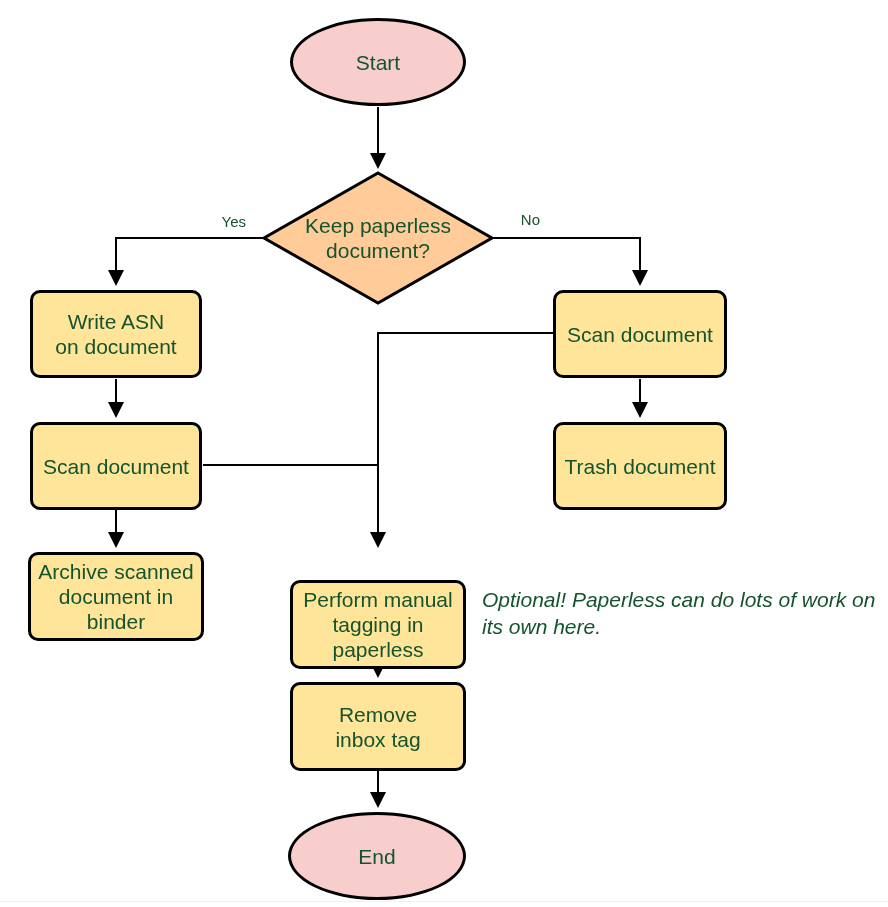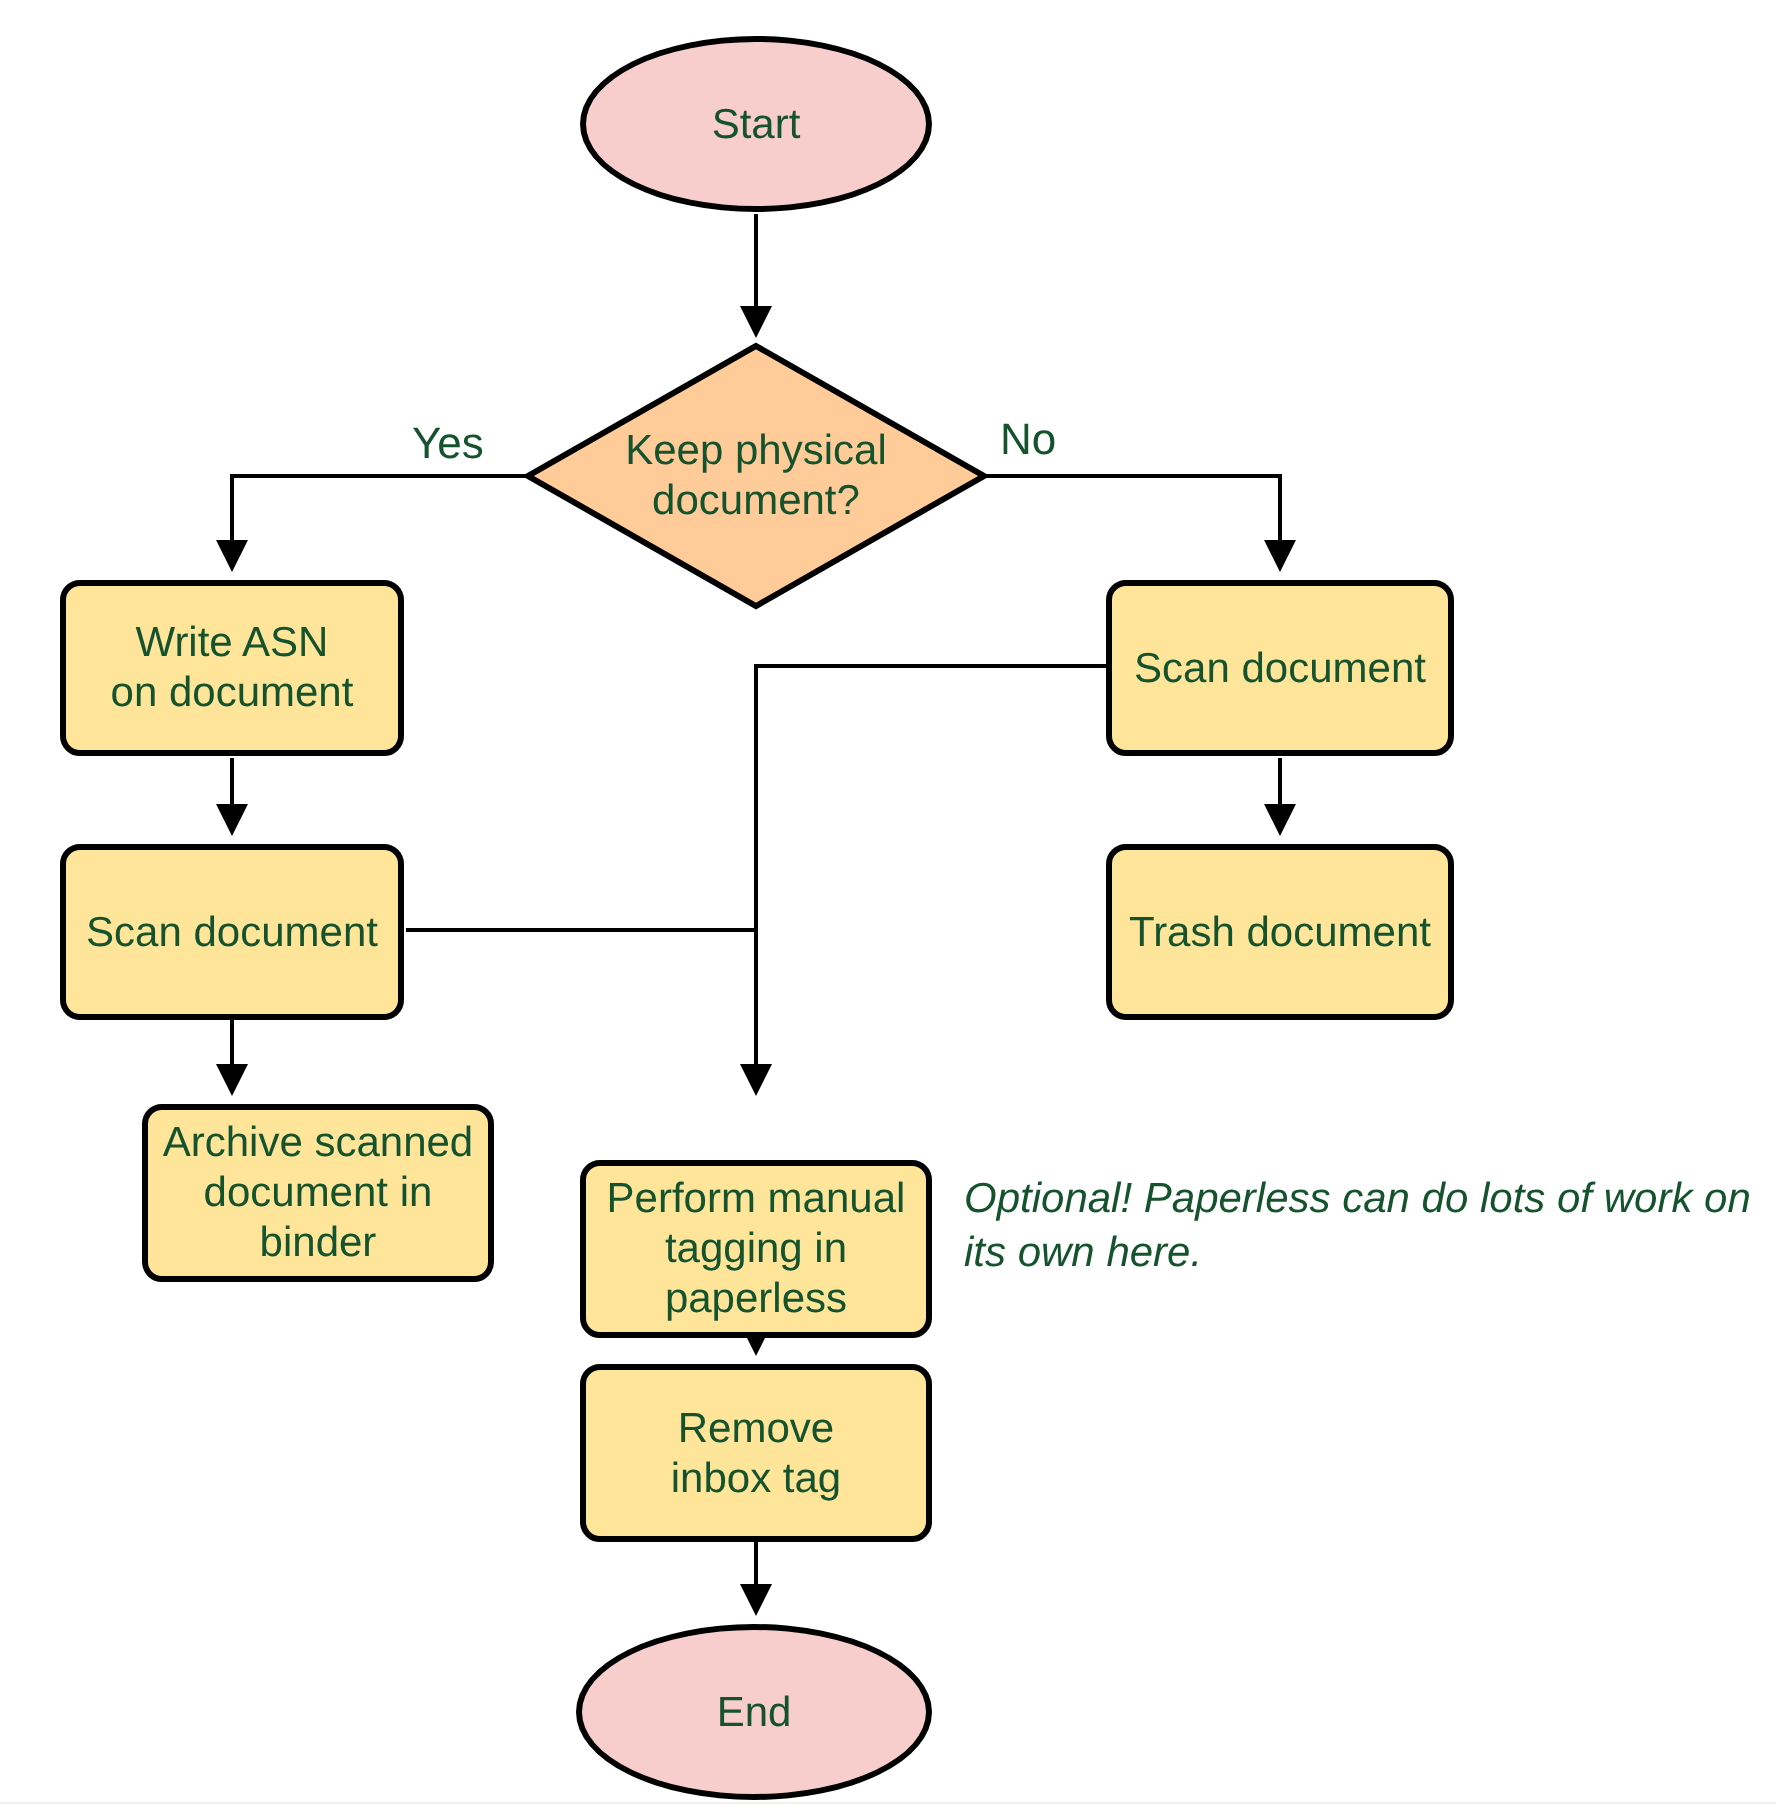--- a/index.html
+++ b/index.html
@@ -52,23 +52,23 @@
     background: var(--terminal, #f8cecc);
     border: 3px solid var(--stroke, #000000);
     border-radius: 50%;
   }
   .decision-label {
     position: absolute;
     background: transparent;
   }
   .edge-label {
     position: absolute;
-    font-size: 22px;
+    font-size: 15px;
     line-height: 22px;
-    text-align: left;
+    text-align: right;
   }
   .note {
     position: absolute;
     font-size: 21px;
     line-height: 27px;
     font-style: italic;
     white-space: pre-line;
     text-align: left;
   }
   .bottom-rule {
@@ -102,21 +102,21 @@
     <path class="edge" d="M378,641 L378,676" marker-end="url(#arrow)"></path>
     <path class="edge" d="M378,771 L378,806" marker-end="url(#arrow)"></path>
     <polygon class="decision-shape" points="378,173 492,238 378,303 264,238"></polygon>
   </svg>
 
   <div class="node terminal" style="left:290px;top:18px;width:176px;height:88px;">
     <span>Start</span>
   </div>
 
   <div class="node decision-label" style="left:278px;top:211px;width:200px;height:54px;">
-    <span>Keep physical
+    <span>Keep paperless
 document?</span>
   </div>
 
   <div class="edge-label" style="left:206px;top:211px;width:40px;">Yes</div>
 
   <div class="edge-label" style="left:500px;top:209px;width:40px;">No</div>
 
   <div class="node process" style="left:30px;top:290px;width:172px;height:88px;">
     <span>Write ASN
 on document</span>
@@ -127,21 +127,21 @@
   </div>
 
   <div class="node process" style="left:30px;top:422px;width:172px;height:88px;">
     <span>Scan document</span>
   </div>
 
   <div class="node process" style="left:553px;top:422px;width:174px;height:88px;">
     <span>Trash document</span>
   </div>
 
-  <div class="node process" style="left:28px;top:552px;width:176px;height:89px;margin-left:43px;">
+  <div class="node process" style="left:28px;top:552px;width:176px;height:89px;">
     <span>Archive scanned
 document in
 binder</span>
   </div>
 
   <div class="node process" style="left:290px;top:552px;width:176px;height:89px;margin-top:28px;">
     <span>Perform manual
 tagging in
 paperless</span>
   </div>

